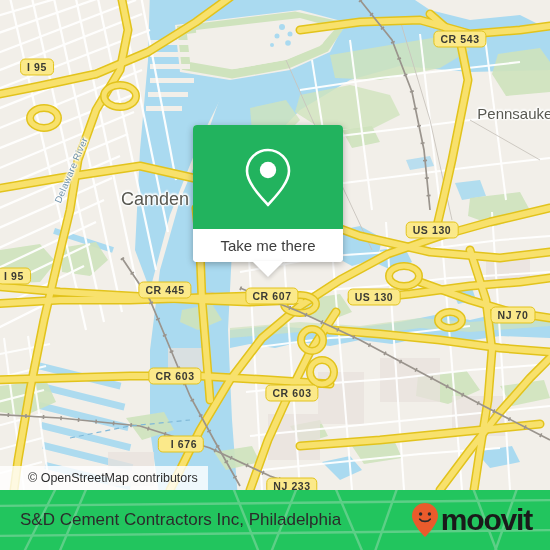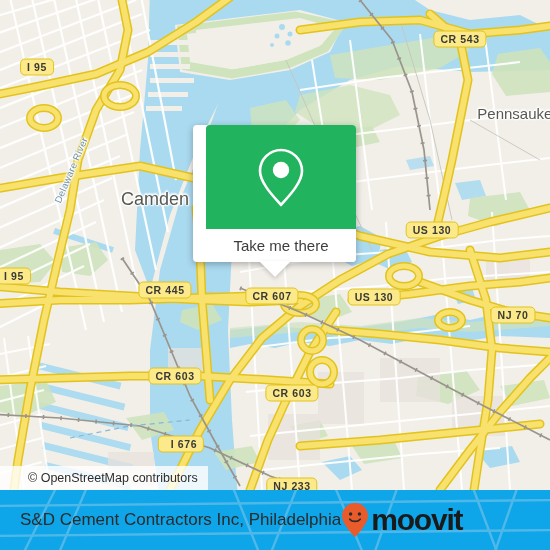--- a/index.html
+++ b/index.html
@@ -82,21 +82,20 @@
   
   #popup {
     position: absolute;
     left: 193px;
     top: 125px;
     width: 150px;
     border-radius: 4px;
     box-shadow: 0 2px 7px rgba(0,0,0,.30);
     overflow: visible;
     background: #ffffff;
-    padding-left: 13px;
   }
   #popup-top {
     height: 104px;
     background: #22b35e;
     border-radius: 4px 4px 0 0;
     display: flex;
     align-items: center;
     justify-content: center;
   }
   #popup-bottom {
@@ -123,23 +122,24 @@
     filter: drop-shadow(0 2px 2px rgba(0,0,0,.18));
   }
 
   
   #bottombar {
     position: absolute;
     left: 0;
     top: 490px;
     width: 550px;
     height: 60px;
-    background: #0ea5e9;
+    background: #22c55e;
     display: flex;
     align-items: center;
+    justify-content: space-between;
     overflow: hidden;
   }
   #bottombar-watermark {
     position: absolute;
     left:0; top:0; width:550px; height:60px;
     opacity: .30;
     pointer-events: none;
   }
   #poi-title {
     position: relative;

